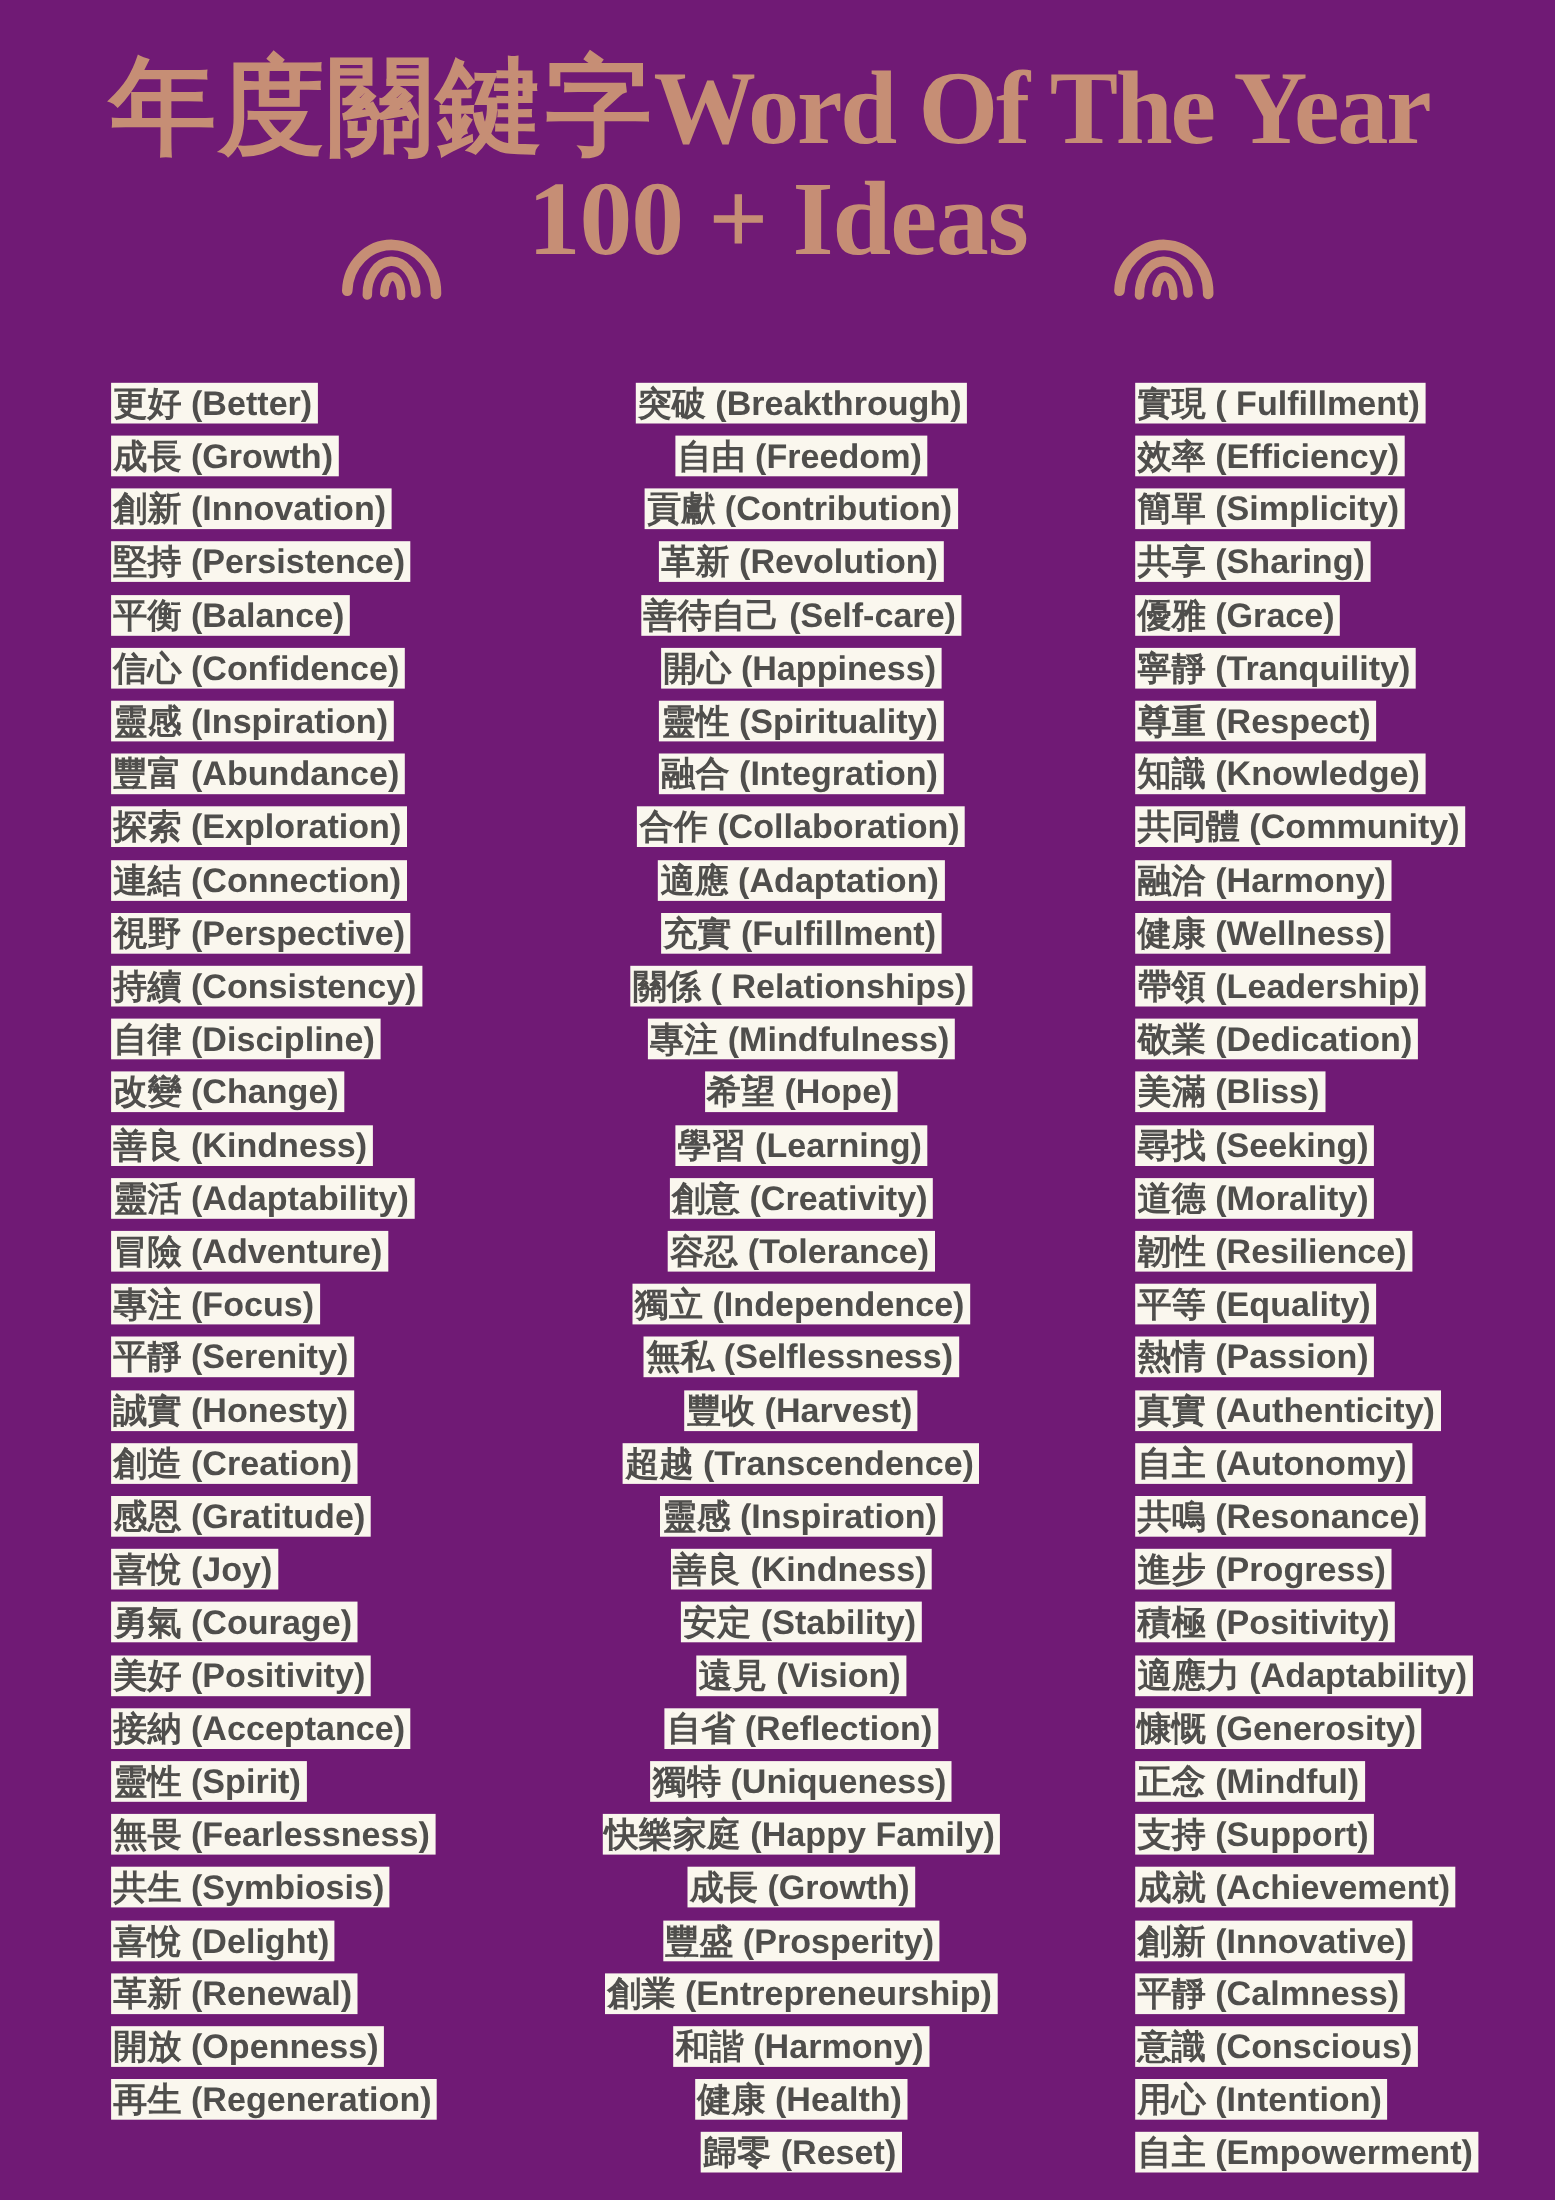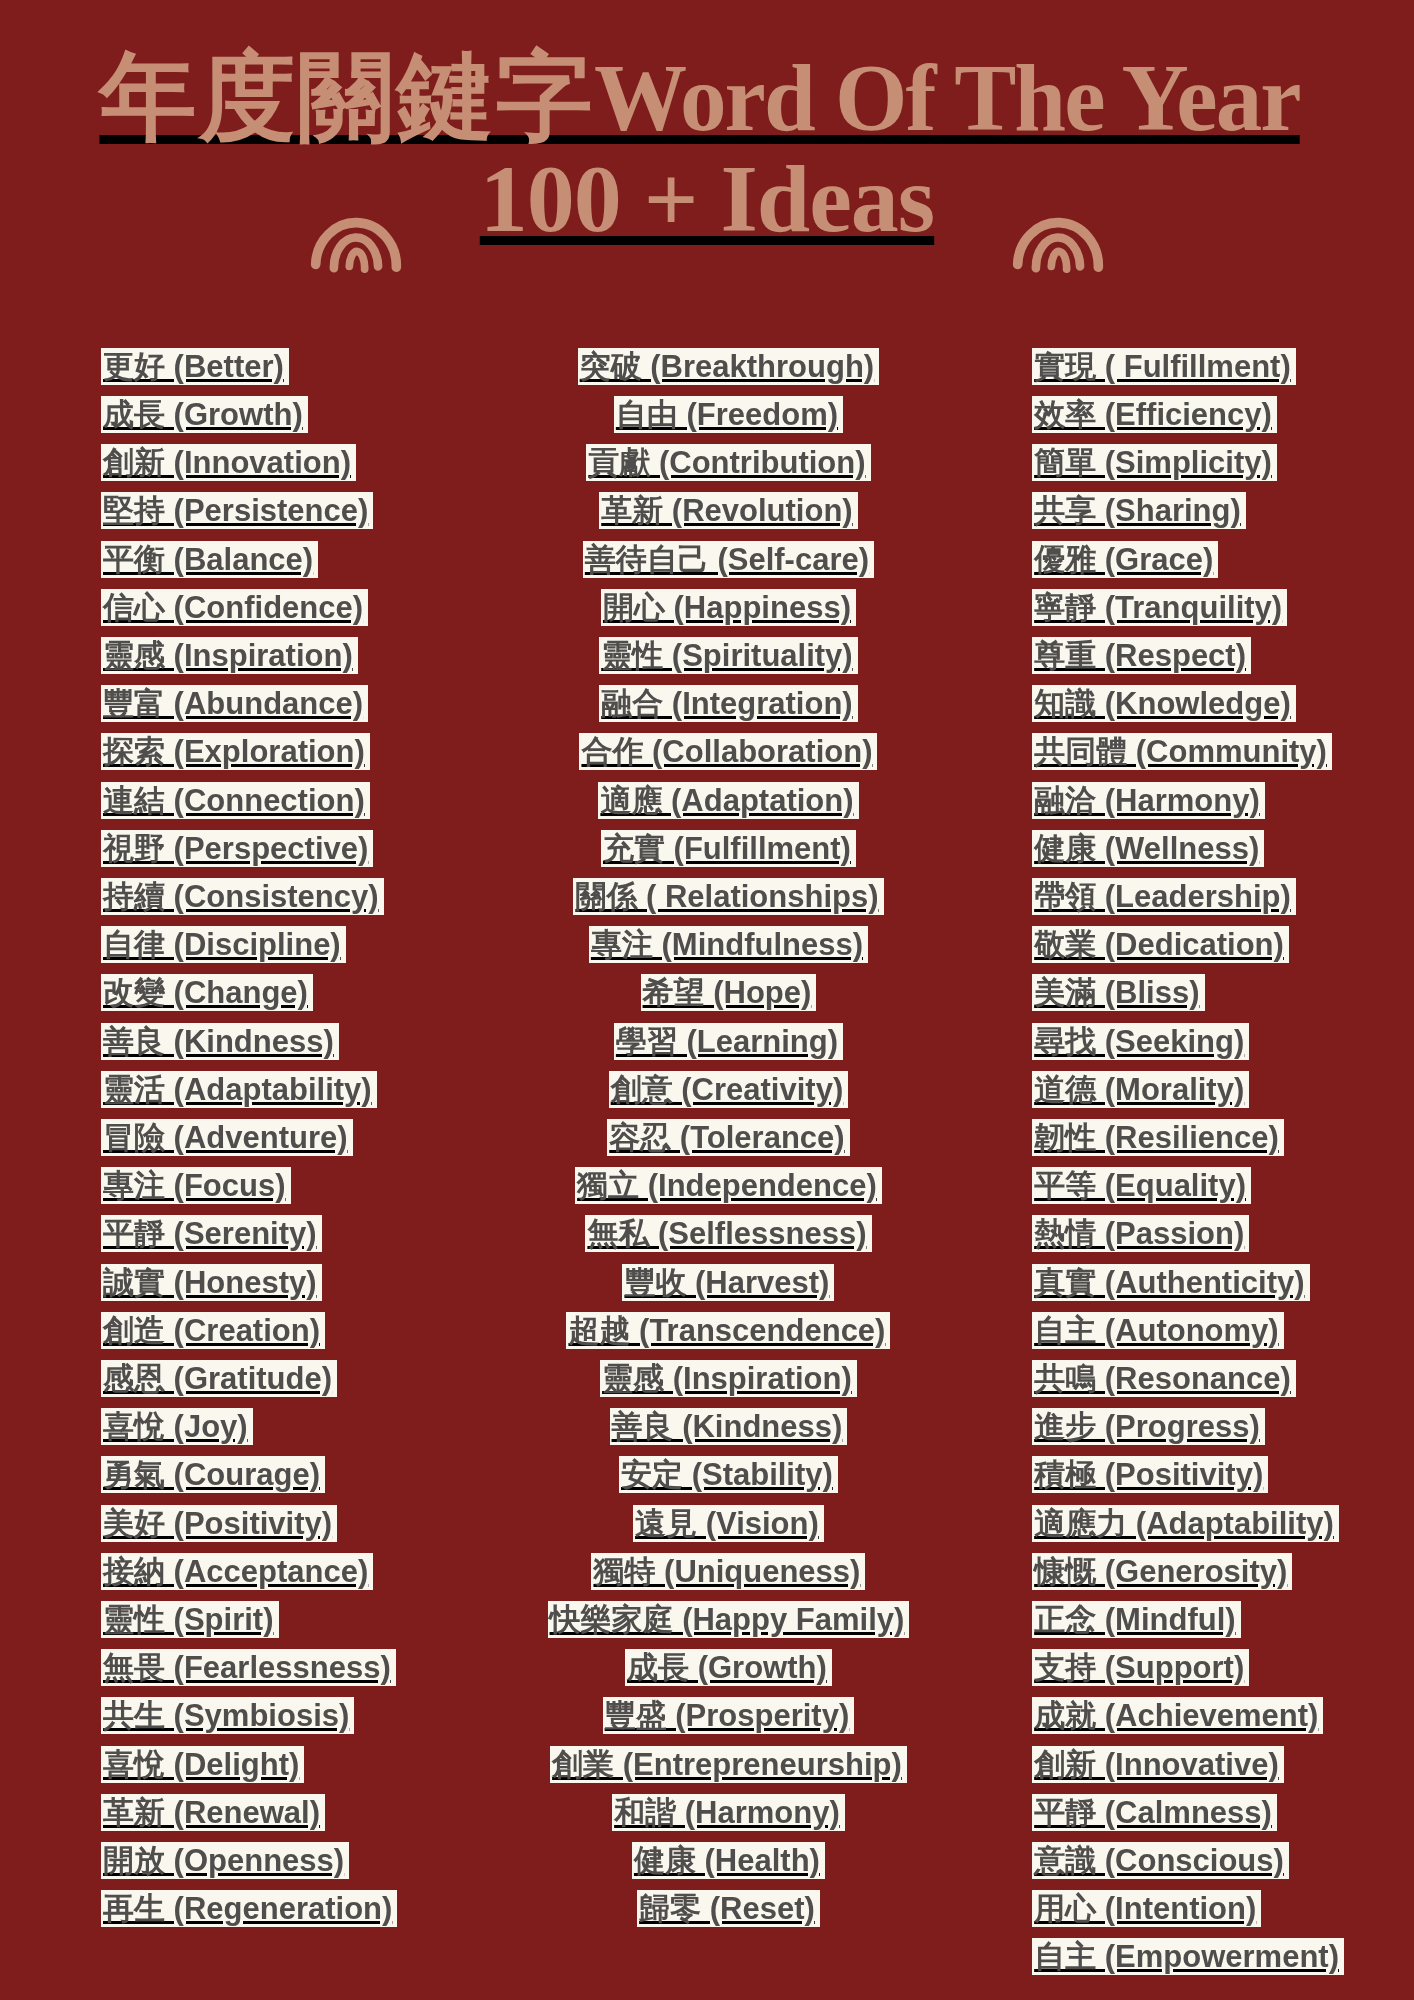--- a/index.html
+++ b/index.html
@@ -1,23 +1,22 @@
 <!DOCTYPE html>
 <html><head>
 <meta charset="utf-8">
 <style>
   html,body { margin:0; padding:0; }
   .page {
     position:relative;
     width:1414px;
     height:2000px;
-    background:#7f1d1d;
+    background:#701a75;
     overflow:hidden;
     font-family:"Liberation Sans","DejaVu Sans",sans-serif;
-    text-decoration:underline;
   }
   
   .title-row {
     display:flex;
     justify-content:center;
     align-items:baseline;
     padding-top:46px;
     color:#c68e75;
     white-space:nowrap;
     line-height:1.05;
@@ -159,20 +158,21 @@
         <li><span>創意 (Creativity)</span></li>
         <li><span>容忍 (Tolerance)</span></li>
         <li><span>獨立 (Independence)</span></li>
         <li><span>無私 (Selflessness)</span></li>
         <li><span>豐收 (Harvest)</span></li>
         <li><span>超越 (Transcendence)</span></li>
         <li><span>靈感 (Inspiration)</span></li>
         <li><span>善良 (Kindness)</span></li>
         <li><span>安定 (Stability)</span></li>
         <li><span>遠見 (Vision)</span></li>
+        <li><span>自省 (Reflection)</span></li>
         <li><span>獨特 (Uniqueness)</span></li>
         <li><span>快樂家庭 (Happy Family)</span></li>
         <li><span>成長 (Growth)</span></li>
         <li><span>豐盛 (Prosperity)</span></li>
         <li><span>創業 (Entrepreneurship)</span></li>
         <li><span>和諧 (Harmony)</span></li>
         <li><span>健康 (Health)</span></li>
         <li><span>歸零 (Reset)</span></li>
       </ul>
     <ul class="col col-3">

